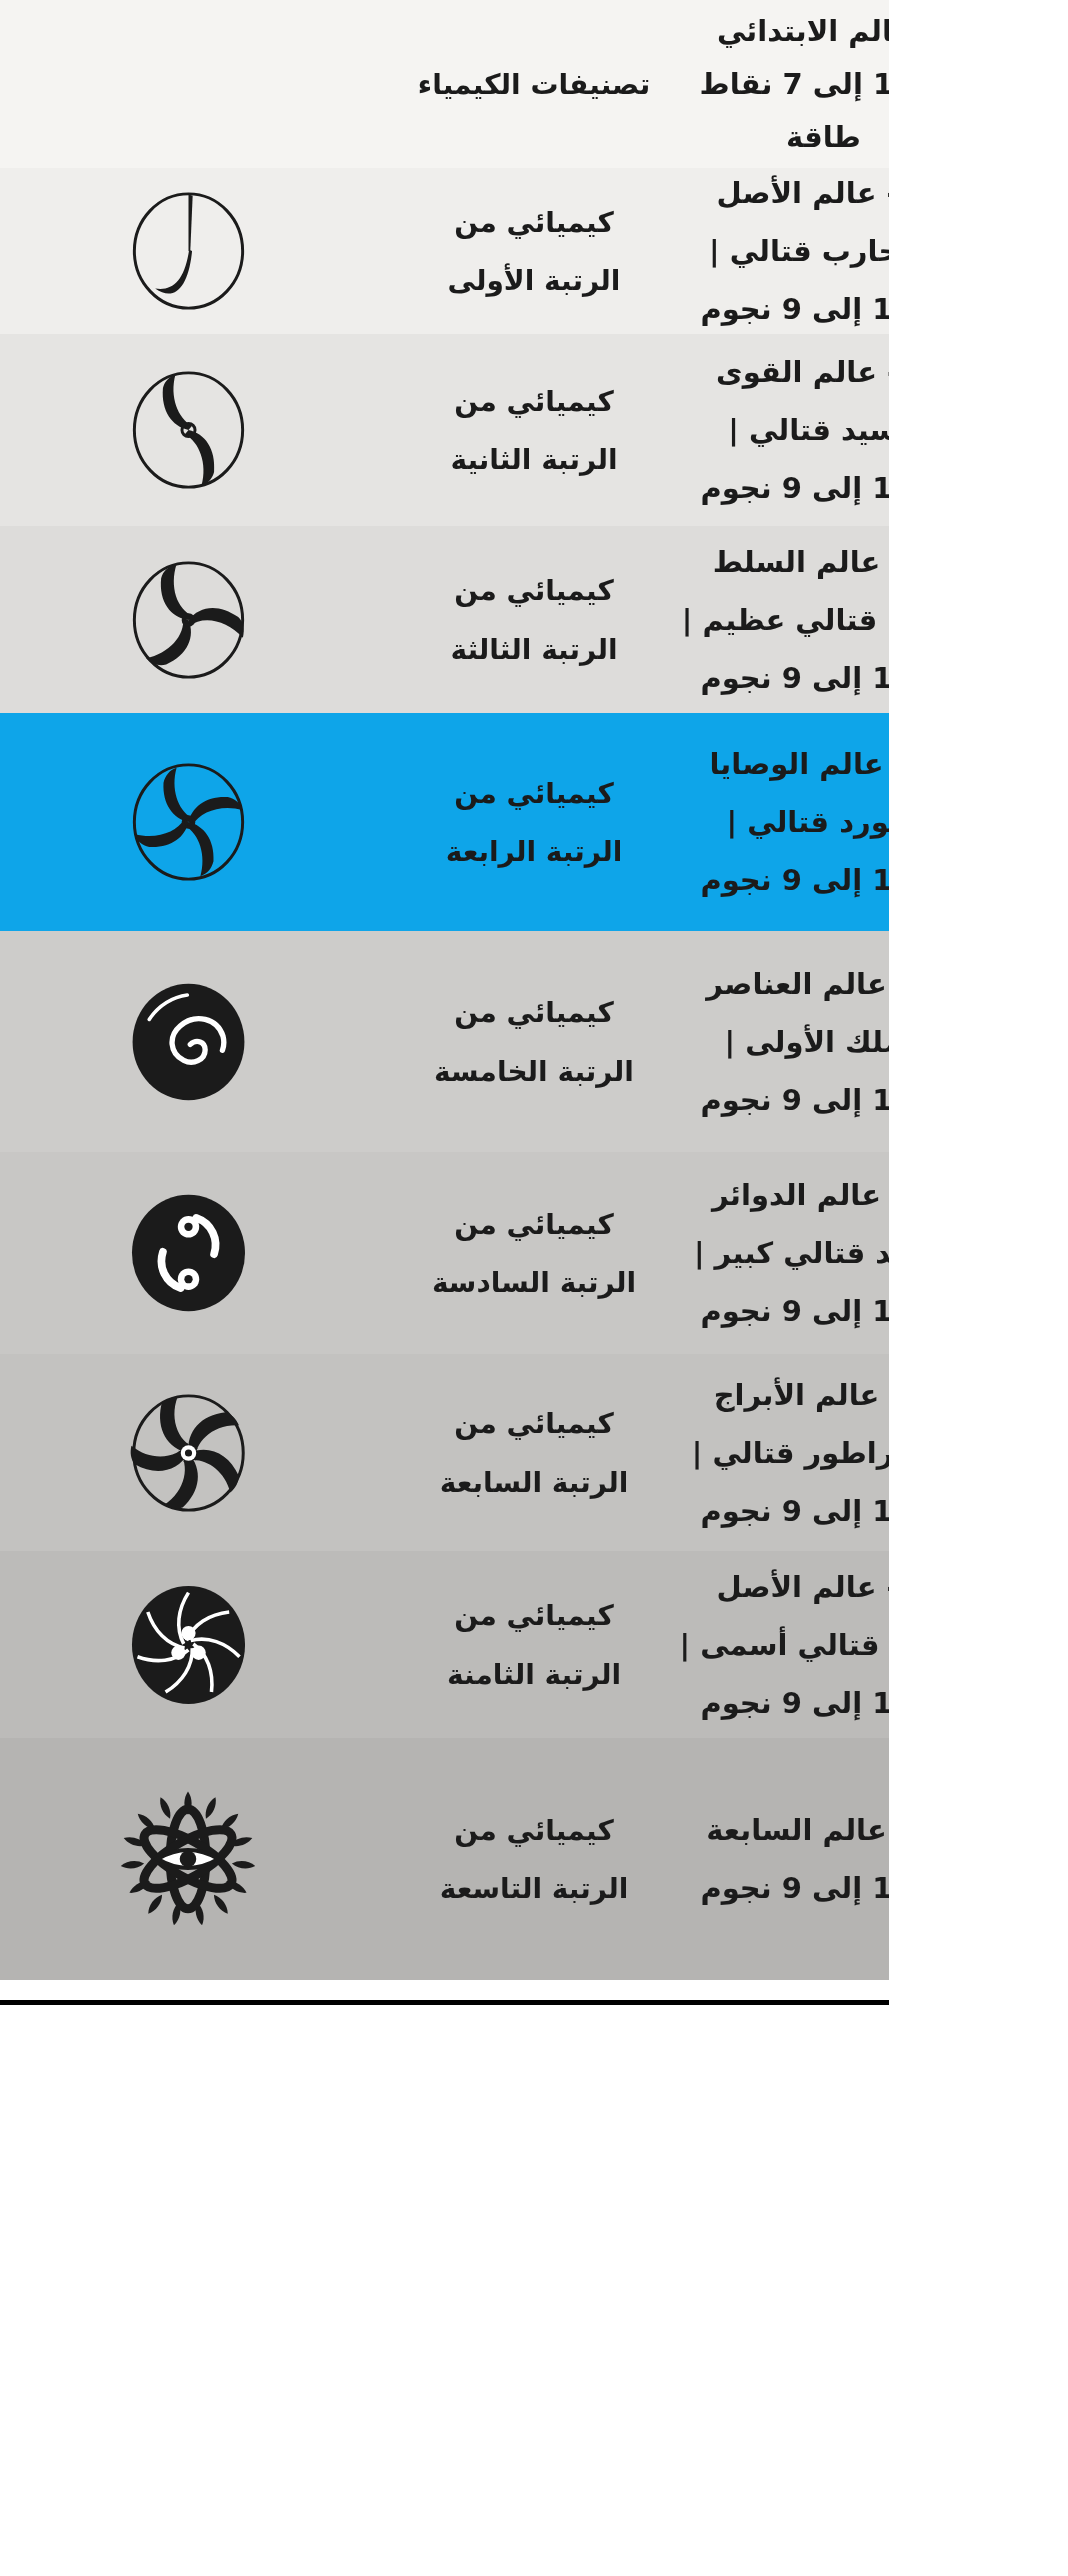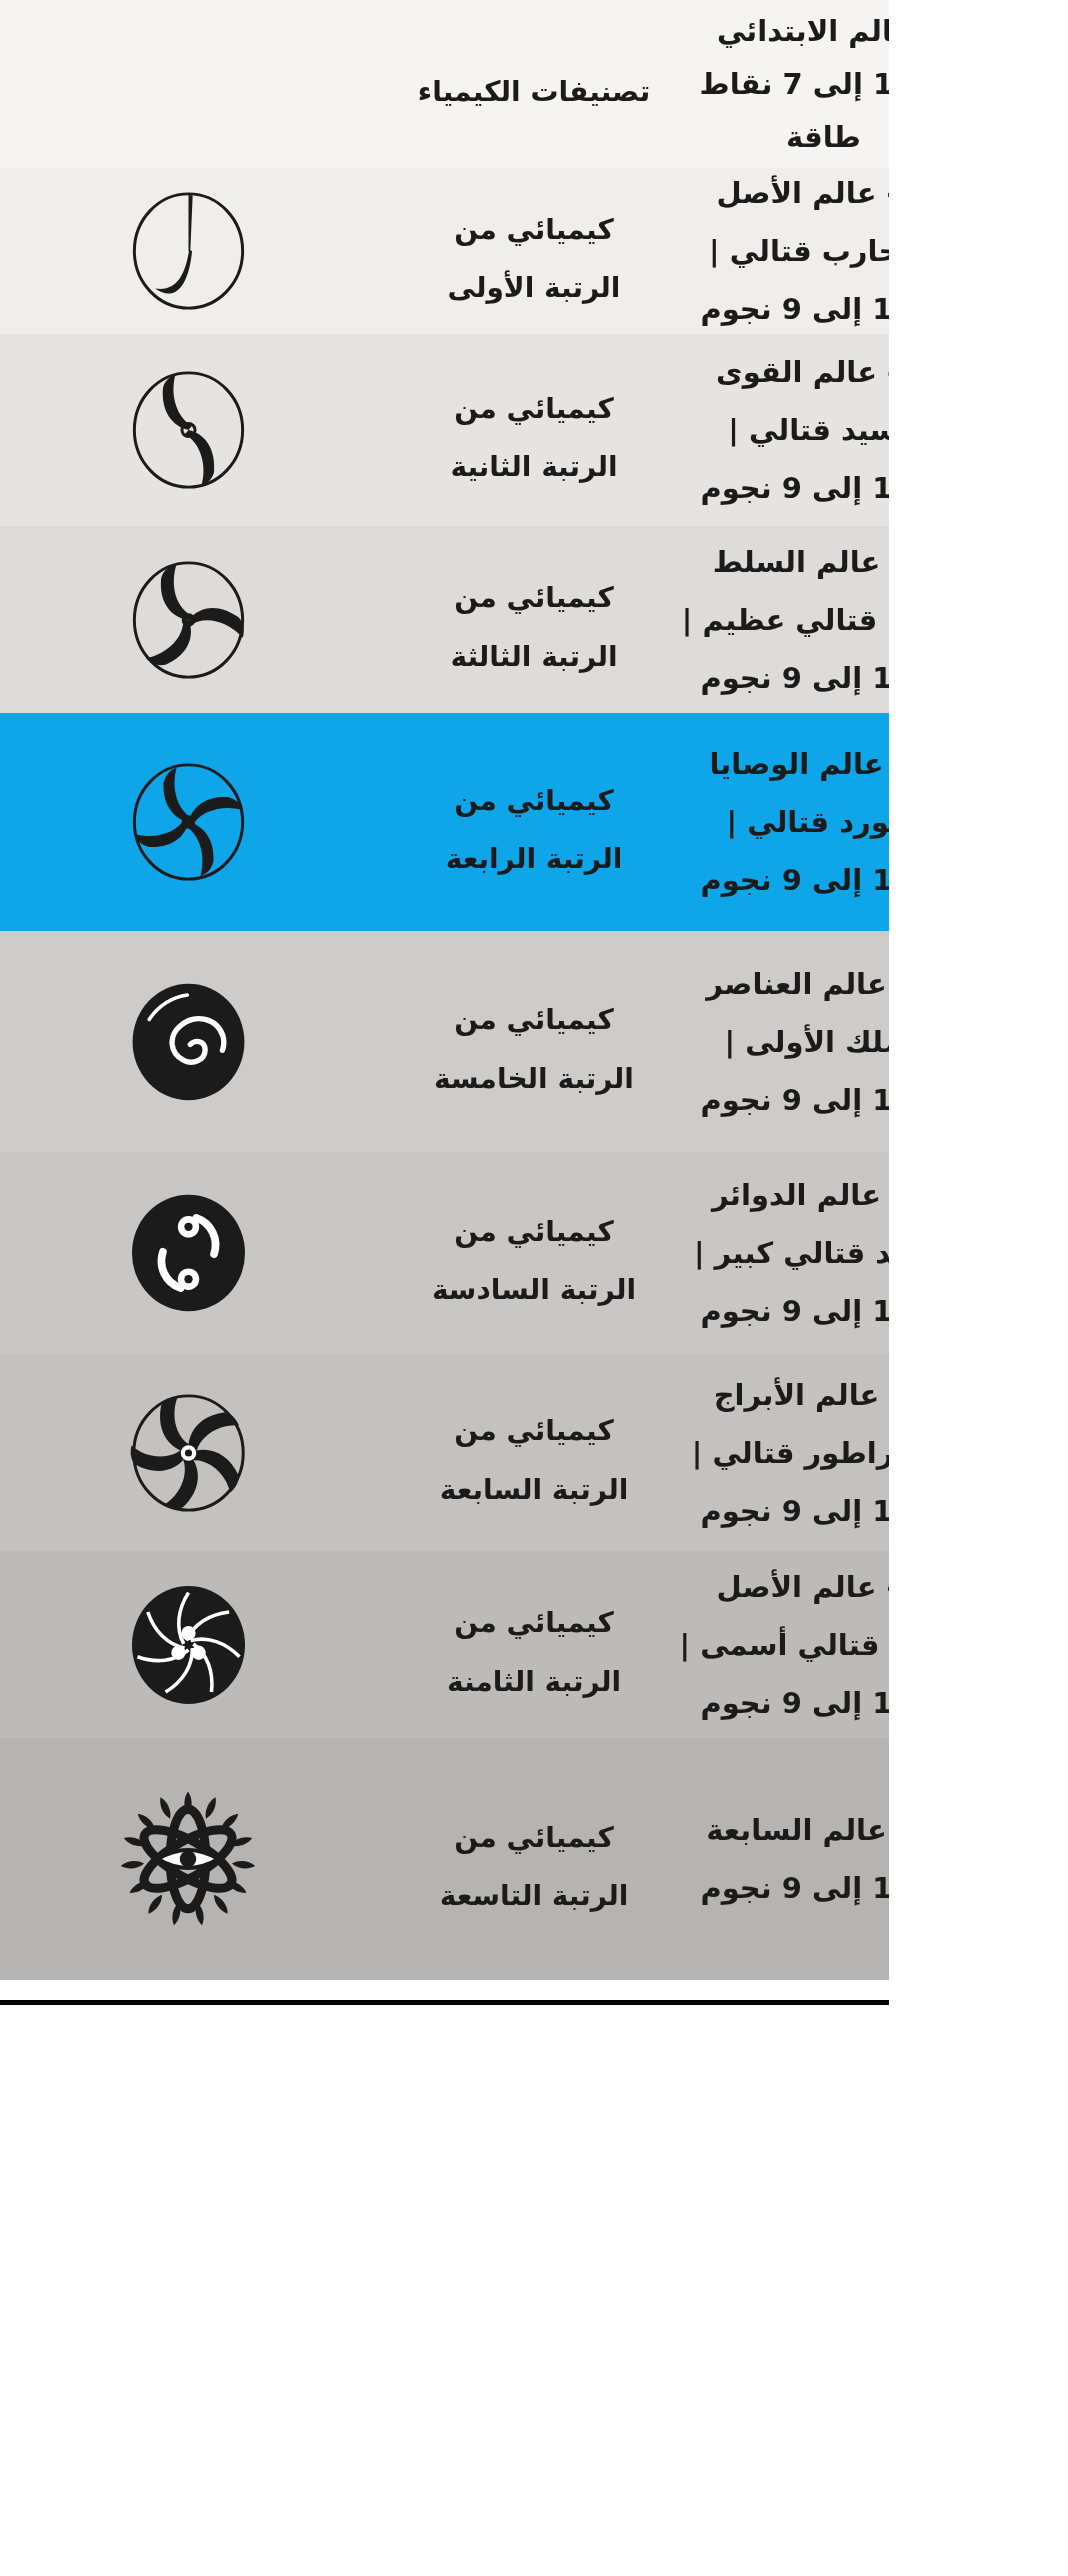--- a/index.html
+++ b/index.html
@@ -37,21 +37,21 @@
   .ch.mid{top:481px;left:377px;width:314px;}
   .ch.left{top:447px;left:44px;width:327px;line-height:55px;}
   
   .row{position:relative;width:1069px;}
   .r0{height:168px;} .r1{height:166px;} .r2{height:192px;} .r3{height:187px;}
   .r4{height:218px;} .r5{height:221px;} .r6{height:202px;} .r7{height:197px;}
   .r8{height:187px;} .r9{height:242px;}
   .cell{position:absolute;top:50%;transform:translateY(-50%);text-align:center;direction:rtl;}
   .cell.right{left:660px;width:327px;font-size:29px;font-weight:700;line-height:58px;}
   .r0 .cell.right{line-height:53px;}
-  .cell.mid{left:377px;width:314px;font-size:28px;font-weight:700;margin-top:7px;}
+  .cell.mid{left:377px;width:314px;font-size:28px;font-weight:700;}
   .cell.mid .ln{line-height:39px;margin:19.5px 0;}
   .r0 .cell.mid .ln{margin:0;}
   .cell.iconw{left:129px;width:119px;height:119px;}
   .r9 .cell.iconw{left:119px;width:138px;height:145px;}
   .sigil{display:block;}
   
   .foot-white{width:1069px;height:19.5px;background:#ffffff;}
   .foot-black{width:1069px;height:5px;background:#000000;}
 </style>
 </head>

